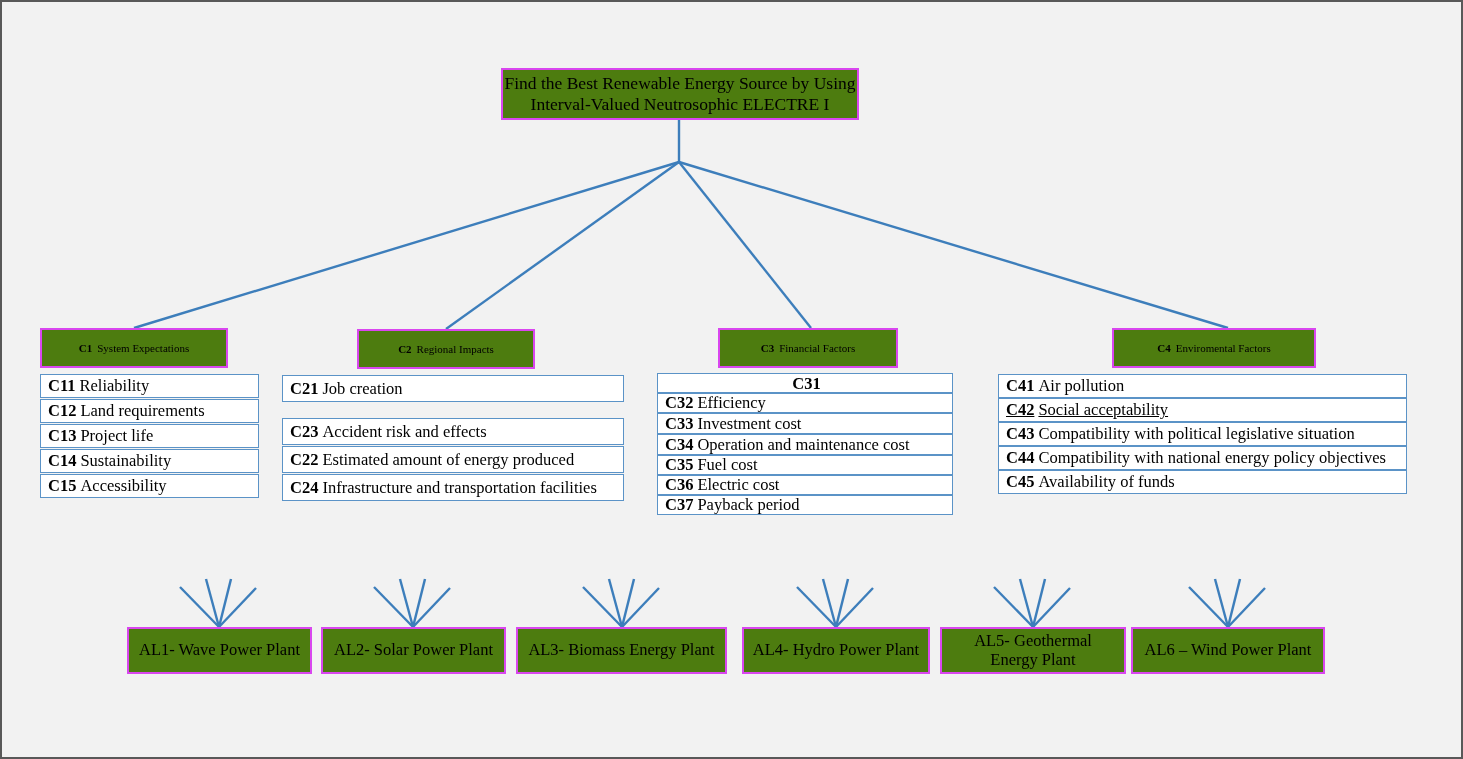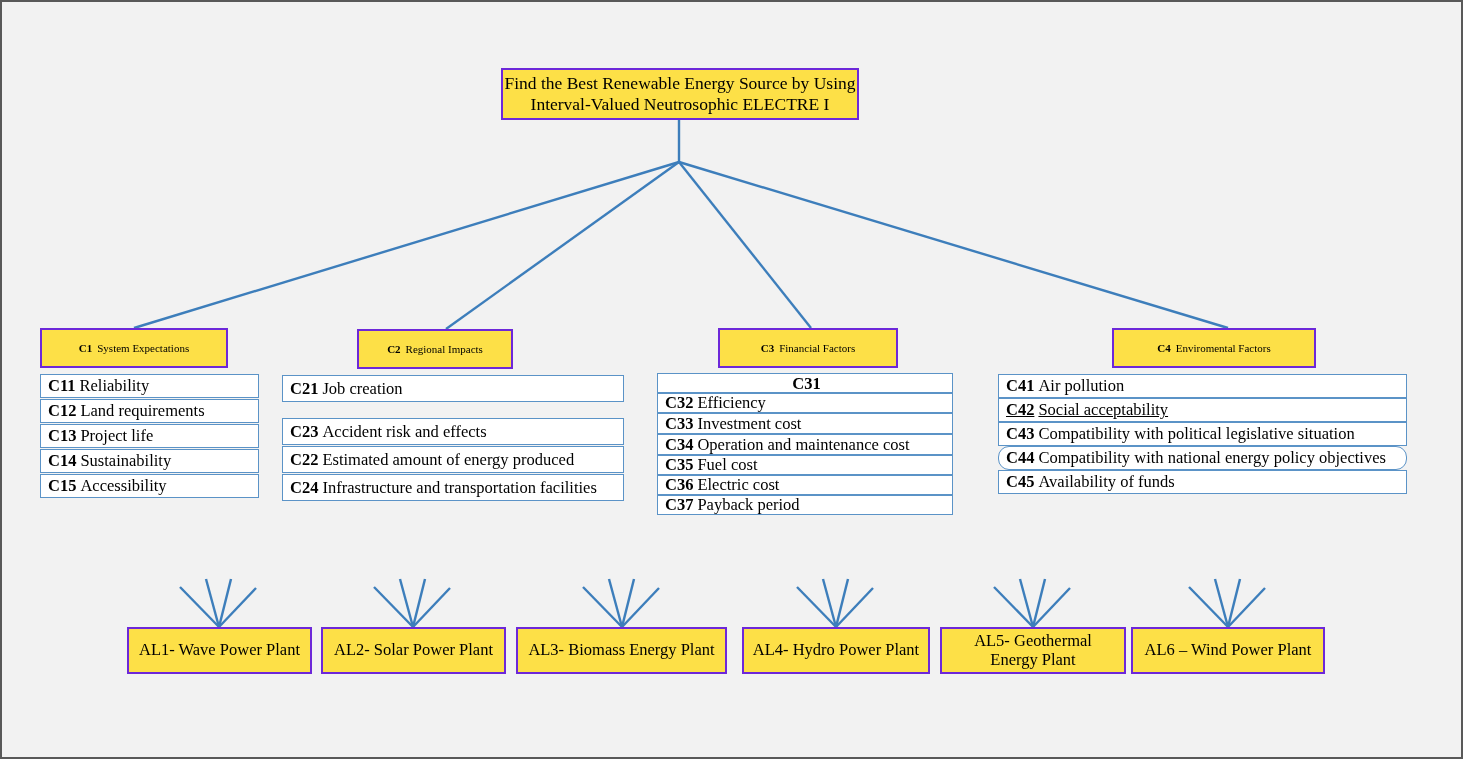--- a/index.html
+++ b/index.html
@@ -23,22 +23,22 @@
     top: 0;
     width: 1463px;
     height: 759px;
     pointer-events: none;
   }
 
   
   .box {
     position: absolute;
     box-sizing: border-box;
-    background: #fde047;
-    border: 2px solid #6d28d9;
+    background: #4d7c0f;
+    border: 2px solid #d946ef;
     display: flex;
     align-items: center;
     z-index: 5;
   }
   .box.center {
     justify-content: center;
     text-align: center;
   }
 
   
@@ -181,21 +181,21 @@
     <div class="sub" style="height:24px; margin-top:1px;">
       <b>C14</b>
       <span>Sustainability</span>
     </div>
     <div class="sub" style="height:24px; margin-top:1px;">
       <b>C15</b>
       <span>Accessibility</span>
     </div>
   </div>
 
-  <div class="box crit-head" style="left:355px; top:327px; width:156px;">
+  <div class="box crit-head" style="left:355px; top:327px; width:178px;">
     <span style="font-weight:bold; padding-right:5px;">C2</span>
     <span>Regional Impacts</span>
   </div>
   <div class="subs" style="left:280px; top:373px; width:342px;">
     <div class="sub" style="height:27px;">
       <b>C21</b>
       <span>Job creation</span>
     </div>
     <div class="sub" style="height:27px; margin-top:16px;">
       <b>C23</b>
@@ -256,21 +256,21 @@
       <span>Air pollution</span>
     </div>
     <div class="sub" style="height:24px;text-decoration:underline;">
       <b>C42</b>
       <span>Social acceptability</span>
     </div>
     <div class="sub" style="height:24px;">
       <b>C43</b>
       <span>Compatibility with political legislative situation</span>
     </div>
-    <div class="sub" style="height:24px;border-radius:11px;">
+    <div class="sub" style="height:24px;">
       <b>C44</b>
       <span>Compatibility with national energy policy objectives</span>
     </div>
     <div class="sub" style="height:24px;">
       <b>C45</b>
       <span>Availability of funds</span>
     </div>
   </div>
 
   <div class="box alt" style="left:125px; top:625px; width:185px; height:47px;">

